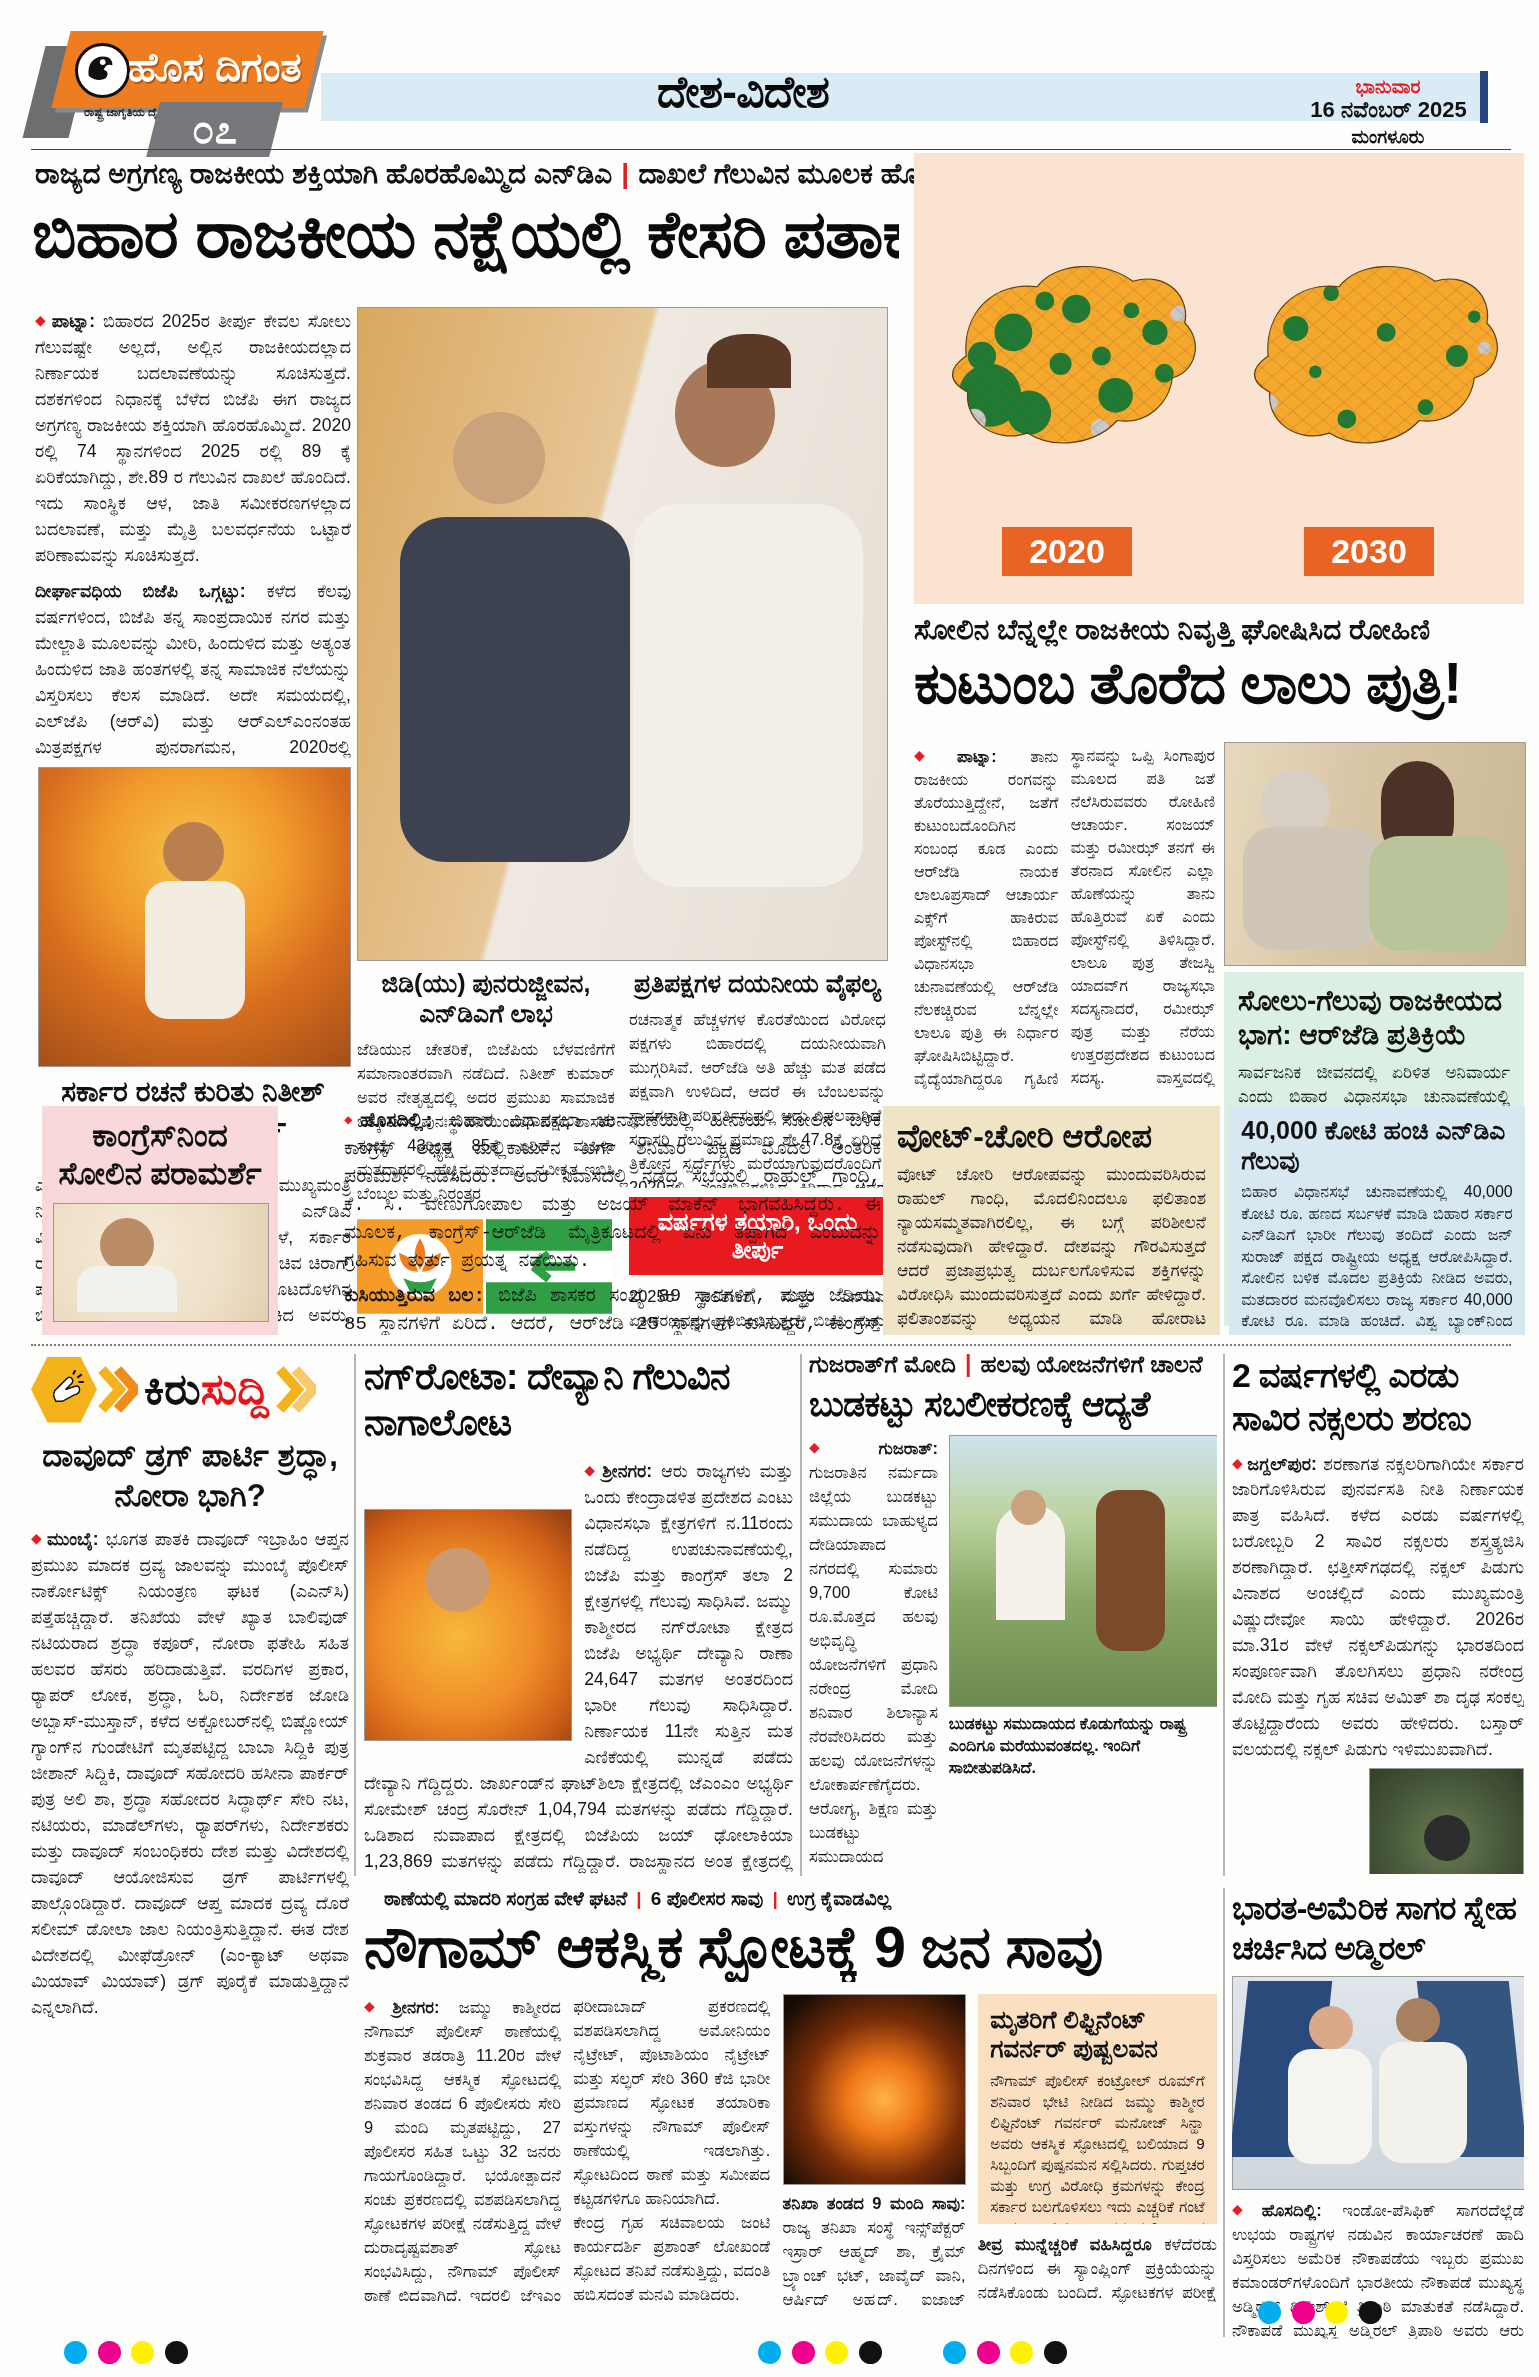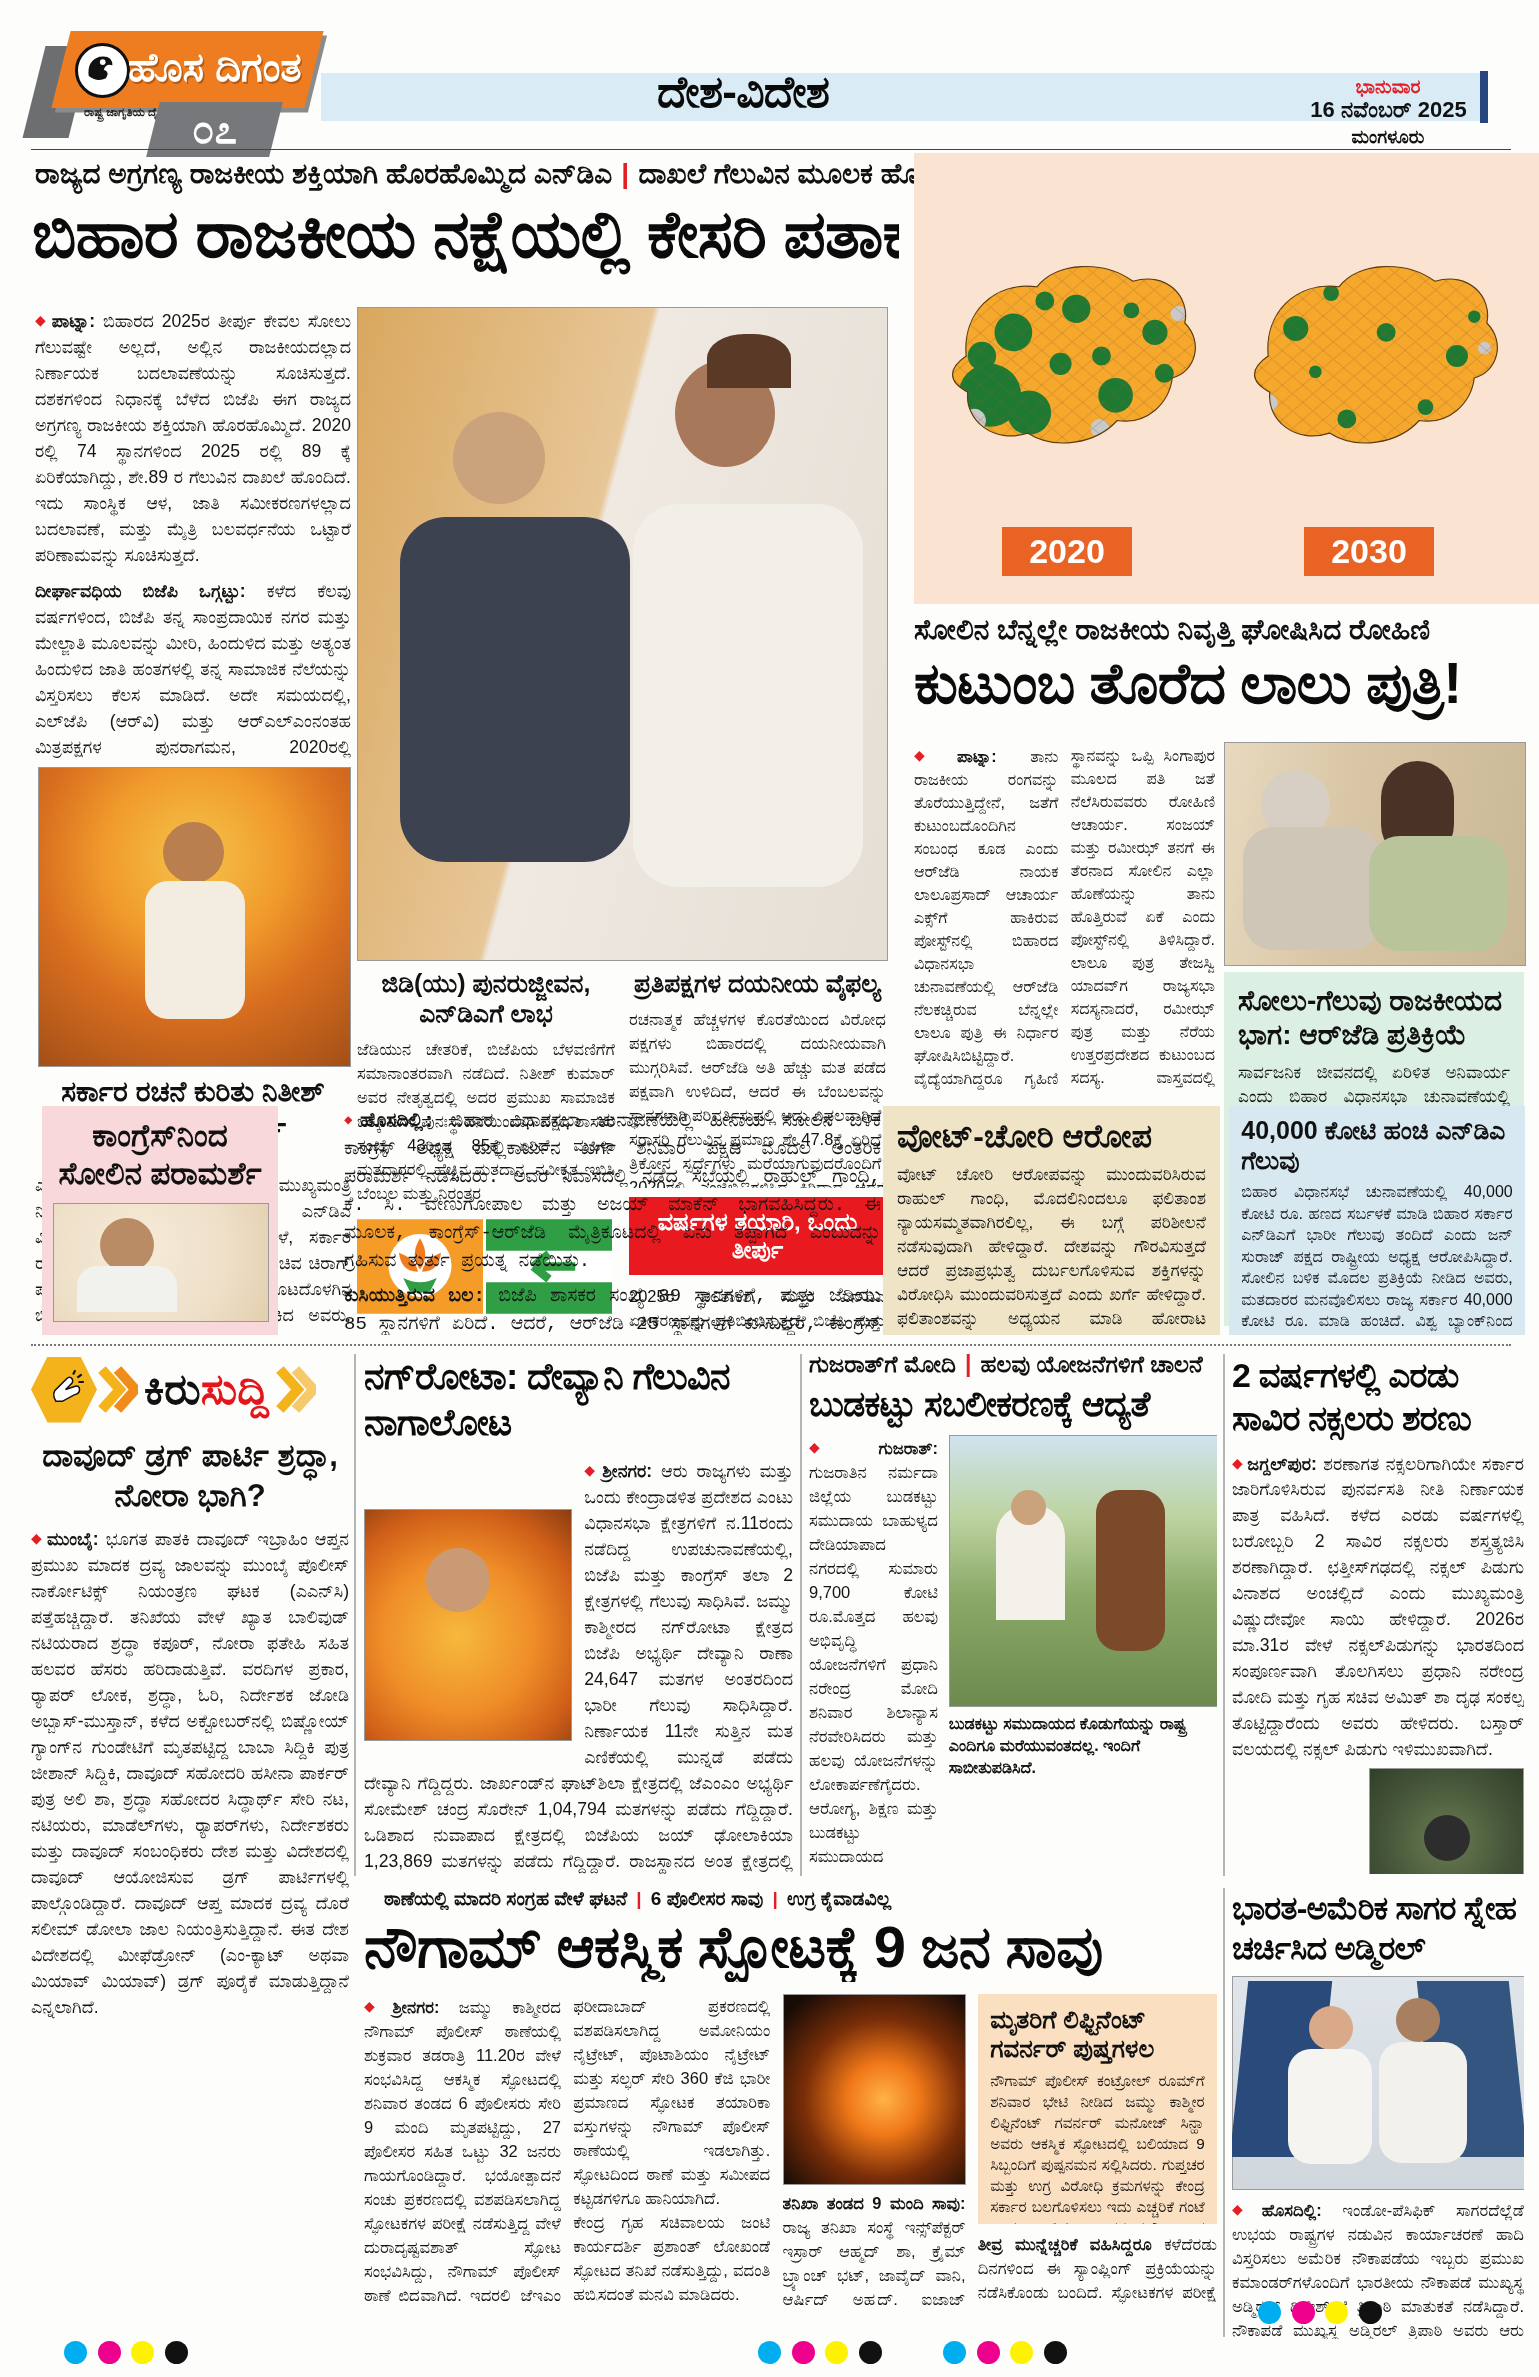--- a/index.html
+++ b/index.html
@@ -99,21 +99,21 @@
     <div class="body-sm">ಫಲಾನುಭವಿಗಳ ಒಲವು ಜೆಡಿಯುವಿನ ಗ್ರಾಮೀಣ ಬೆಂಬಲವನ್ನು ಕಾಪಾಡಿಕೊಳ್ಳಲು ಅಥವಾ ಪುನರ್ನಿರ್ಮಿಸಲು ಸಹಾಯ ಮಾಡಿದೆ. ಮುಖ್ಯವಾಗಿ, ಆರ್‌ಜೆಡಿಯೊಂದಿಗಿನ ಮುಖಾಮುಖಿ ಸ್ಪರ್ಧೆಯಲ್ಲಿ, ಜೆಡಿಯು 2020 ರ ಹಿನ್ನಡೆಯನ್ನು ಮೀರಿ, ಈ ಬಾರಿ 59 ಸ್ಥಾನಗಳಲ್ಲಿ 50 ಸ್ಥಾನಗಳನ್ನು ಗೆದ್ದುಕೊಂಡಿದೆ. ಎಲ್‌ಜೆಪಿಯ ಅನುಪಸ್ಥಿತಿ ಜೆಡಿಯು ಭದ್ರಕೋಟೆಗಳನ್ನು ರಕ್ಷಿಸಿದೆ ಮತ್ತು ಮೈತ್ರಿಕೂಟದೊಳಗೆ ತನ್ನ ಸ್ಥಾನವನ್ನು ಮರುಸ್ಥಾಪಿಸಲು ಪಕ್ಷಕ್ಕೆ ಅವಕಾಶ ಮಾಡಿಕೊಟ್ಟಿದೆ.</div>
   </div>
 
   <div class="abs ov" style="left:629px;top:968px;width:257px;height:367px;">
     <div class="ctr box-head" style="font-size:25px;margin-bottom:9.2px;">ಪ್ರತಿಪಕ್ಷಗಳ ದಯನೀಯ ವೈಫಲ್ಯ</div>
     <div class="body-sm ov" style="height:181px;">ರಚನಾತ್ಮಕ ಹೆಚ್ಚಳಗಳ ಕೊರತೆಯಿಂದ ವಿರೋಧ ಪಕ್ಷಗಳು ಬಿಹಾರದಲ್ಲಿ ದಯನೀಯವಾಗಿ ಮುಗ್ಗರಿಸಿವೆ. ಆರ್‌ಜೆಡಿ ಅತಿ ಹೆಚ್ಚು ಮತ ಪಡೆದ ಪಕ್ಷವಾಗಿ ಉಳಿದಿದೆ, ಆದರೆ ಈ ಬೆಂಬಲವನ್ನು ಸ್ಥಾನಗಳಾಗಿ ಪರಿವರ್ತಿಸುವಲ್ಲಿ ಅದು ವಿಫಲವಾಗಿದೆ. ಸರಾಸರಿ ಗೆಲುವಿನ ಪ್ರಮಾಣ ಶೇ.47.8ಕ್ಕೆ ಏರಿದೆ. ತ್ರಿಕೋನ ಸ್ಪರ್ಧೆಗಳು ಮರೆಯಾಗುವುದರೊಂದಿಗೆ, 2020ರಲ್ಲಿ ಎಂಜಿಬಿ ಗಳಿಸಿದ ಕಿರಿದಾದ ಆದರೆ ನಿರ್ಣಾಯಕ ವಿಜಯಗಳೂ ಕಳೆದುಹೋಗಿವೆ. ಕಾಂಗ್ರೆಸ್ ಆರು ಸ್ಥಾನಗಳಿಗೆ ಕುಸಿದು ಸೋಲಿನ ಸರಪಳಿ ಮುಂದುವರಿದಿದೆ. ಸಾಂಸ್ಥಿಕ ದೌರ್ಬಲ್ಯ ಮತ್ತೊಮ್ಮೆ ಬಹಿರಂಗವಾಗಿದೆ. ಪ್ರಶಾಂತ್ ಕಿಶೋರ್ ಅವರ ಜನ್ ಸುರಾಜ್ ಪಕ್ಷ ಆಕರ್ಷಣೆಯಾಗಿ ಕಂಡರೂ ಅರ್ಥಪೂರ್ಣ ಚುನಾವಣಾ ಯಶಸ್ಸಾಗಿ ಬದಲಾಗಲೇ ಇಲ್ಲ.</div>
     <div style="background:#e8191f;color:#fff;font-size:24px;font-weight:800;text-align:center;padding:10.7px 4.6px;margin:9.2px 0;">ವರ್ಷಗಳ ತಯಾರಿ, ಒಂದು ತೀರ್ಪು</div>
     <div class="body-sm">2025ರ ಫಲಿತಾಂಶ, ಸುಸ್ಥಿರ ಎನ್‌ಡಿಎ ಏಕೀಕರಣವನ್ನು ಪ್ರತಿಬಿಂಬಿಸುತ್ತದೆ. ಬಿಜೆಪಿ ಮತ್ತು ಜೆಡಿ (ಯು) ಅನ್ನು 2029ಕ್ಕೆ ಮುಂಚಿತವಾಗಿ ಬಿಹಾರದ ರಾಜಕೀಯ ಭೂದೃಶ್ಯದ ಕೇಂದ್ರಸ್ಥಾನದಲ್ಲಿ ಇರಿಸಿದೆ.</div>
   </div>
 
-  <div class="abs" style="left:914px;top:153px;width:610px;height:451px;background:#fae3d0;padding-left:15px;">
+  <div class="abs" style="left:914px;top:153px;width:610px;height:451px;background:#fae3d0;">
     <svg viewBox="0 0 370 300" width="291" height="360" style="position:absolute;left:4.6px;top:23px;">
       <defs>
         <clipPath id="m1">
             <path d="M60,150 C55,95 95,55 150,62 C175,30 235,28 272,55 C315,42 345,75 338,108 C362,132 352,170 322,178 C318,210 290,238 252,232 C225,262 172,270 138,248 C95,262 58,232 62,196 C35,182 38,165 60,150 Z"></path>
           </clipPath>
         <pattern id="d1" width="26" height="22" patternUnits="userSpaceOnUse">
             <path d="M0 11 L13 0 L26 11 L13 22 Z" fill="none" stroke="#8a5a20" stroke-width="0.8" opacity="0.55"></path>
           </pattern>
       </defs>
       <g clip-path="url(#m1)">
@@ -276,21 +276,21 @@
     <div class="hl ov" style="font-size:58px;white-space:nowrap;margin:3.1px 0 12.3px;">ನೌಗಾಮ್ ಆಕಸ್ಮಿಕ ಸ್ಫೋಟಕ್ಕೆ 9 ಜನ ಸಾವು</div>
     <div style="display:flex;gap:12.3px;">
       <div class="body-sm ov" style="width:201px;height:307px;"><span class="dm">◆</span><span class="dl">ಶ್ರೀನಗರ:</span> <span>ಜಮ್ಮು ಕಾಶ್ಮೀರದ ನೌಗಾಮ್ ಪೊಲೀಸ್ ಠಾಣೆಯಲ್ಲಿ ಶುಕ್ರವಾರ ತಡರಾತ್ರಿ 11.20ರ ವೇಳೆ ಸಂಭವಿಸಿದ್ದ ಆಕಸ್ಮಿಕ ಸ್ಫೋಟದಲ್ಲಿ ಶನಿವಾರ ತಂಡದ 6 ಪೊಲೀಸರು ಸೇರಿ 9 ಮಂದಿ ಮೃತಪಟ್ಟಿದ್ದು, 27 ಪೊಲೀಸರ ಸಹಿತ ಒಟ್ಟು 32 ಜನರು ಗಾಯಗೊಂಡಿದ್ದಾರೆ. ಭಯೋತ್ಪಾದನೆ ಸಂಚು ಪ್ರಕರಣದಲ್ಲಿ ವಶಪಡಿಸಲಾಗಿದ್ದ ಸ್ಫೋಟಕಗಳ ಪರೀಕ್ಷೆ ನಡೆಸುತ್ತಿದ್ದ ವೇಳೆ ದುರಾದೃಷ್ಟವಶಾತ್ ಸ್ಫೋಟ ಸಂಭವಿಸಿದ್ದು, ನೌಗಾಮ್ ಪೊಲೀಸ್ ಠಾಣೆ ಛಿದ್ರವಾಗಿದೆ. ಇದರಲ್ಲಿ ಜೆಇಎಂ ಅಥವಾ ಇನ್ಯಾವುದೇ ಉಗ್ರ ಸಂಘಟನೆಗಳ ಕೈವಾಡವಿಲ್ಲ, ಆಕಸ್ಮಿಕವಾಗಿ ಸ್ಫೋಟ ಸಂಭವಿಸಿದೆ ಎಂದು ಜಮ್ಮು ಕಾಶ್ಮೀರ ಪೊಲೀಸ್ ಮಹಾ ನಿರ್ದೇಶಕ ನಲೀನ್ ಪ್ರಭಾತ್ ಶನಿವಾರ ಸ್ಪಷ್ಟಪಡಿಸಿದ್ದಾರೆ.</span></div>
       <div class="body-sm ov" style="width:201px;height:307px;"><span>ಫರೀದಾಬಾದ್ ಪ್ರಕರಣದಲ್ಲಿ ವಶಪಡಿಸಲಾಗಿದ್ದ ಅಮೋನಿಯಂ ನೈಟ್ರೇಟ್, ಪೊಟಾಶಿಯಂ ನೈಟ್ರೇಟ್ ಮತ್ತು ಸಲ್ಫರ್ ಸೇರಿ 360 ಕೆಜಿ ಭಾರೀ ಪ್ರಮಾಣದ ಸ್ಫೋಟಕ ತಯಾರಿಕಾ ವಸ್ತುಗಳನ್ನು ನೌಗಾಮ್ ಪೊಲೀಸ್ ಠಾಣೆಯಲ್ಲಿ ಇಡಲಾಗಿತ್ತು. ಸ್ಫೋಟದಿಂದ ಠಾಣೆ ಮತ್ತು ಸಮೀಪದ ಕಟ್ಟಡಗಳಿಗೂ ಹಾನಿಯಾಗಿದೆ.</span><br><span>ಕೇಂದ್ರ ಗೃಹ ಸಚಿವಾಲಯ ಜಂಟಿ ಕಾರ್ಯದರ್ಶಿ ಪ್ರಶಾಂತ್ ಲೋಖಂಡೆ ಸ್ಫೋಟದ ತನಿಖೆ ನಡೆಸುತ್ತಿದ್ದು, ವದಂತಿ ಹಬ್ಬಿಸದಂತೆ ಮನವಿ ಮಾಡಿದರು.</span></div>
       <div style="width:183px;">
         <div class="ph" style="width:181px;height:189px;background:radial-gradient(circle at 55% 55%,#ffb347 0%,#f07818 25%,#7a2e08 55%,#170b06 90%);"></div>
         <div class="body-sm ov" style="height:114px;margin-top:6.1px;"><span class="runin">ತನಿಖಾ ತಂಡದ 9 ಮಂದಿ ಸಾವು:</span> <span>ರಾಜ್ಯ ತನಿಖಾ ಸಂಸ್ಥೆ ಇನ್ಸ್‌ಪೆಕ್ಟರ್ ಇಸ್ರಾರ್ ಆಹ್ಮದ್ ಶಾ, ಕ್ರೈಮ್ ಬ್ರ್ಯಾಂಚ್ ಭಟ್, ಜಾವೈದ್ ವಾನಿ, ಆರ್ಷಿದ್ ಅಹ್ಮದ್, ಐಜಾಜ್ ಆಹ್ಮದ್, ಆಮಿನ್ ಮಿರ್, ಭಟ್ (ವಿಧಿ ವಿಜ್ಞಾನ), ಮೂವರು ಸಿಬ್ಬಂದಿ, ಸಹಾಯಕ ಸಿಬ್ಬಂದಿ ಖಾನ್, ಕಾವಲುಗಾರ ರಾಥರ್ ಮತ್ತು ಟೈಲರ್ ಮೋಹಮ್ಮದ್ ಶಫಿ ಬಲಿಯಾಗಿದ್ದಾರೆ. 27 ಪೊಲೀಸ್ ಅಧಿಕಾರಿಗಳು, ಮೂವರು ಸ್ಥಳೀಯರು ಸೇರಿ 32 ಮಂದಿ ಗಾಯಗೊಂಡಿದ್ದಾರೆ ಎಂದು</span></div>
       </div>
       <div style="width:244px;">
         <div class="ov" style="background:#fbdfc1;padding:10.7px 12.3px;height:230px;box-sizing:border-box;">
-          <div class="box-head" style="font-size:24.5px;margin-bottom:6.1px;">ಮೃತರಿಗೆ ಲಿಫ್ಟಿನೆಂಟ್ ಗವರ್ನರ್ ಪುಷ್ತಗಳಲ</div>
+          <div class="box-head" style="font-size:24.5px;margin-bottom:6.1px;">ಮೃತರಿಗೆ ಲಿಫ್ಟಿನೆಂಟ್ ಗವರ್ನರ್ ಪುಷ್ಬಲವನ</div>
           <div style="font-size:15.3px;line-height:21px;text-align:justify;">ನೌಗಾಮ್ ಪೊಲೀಸ್ ಕಂಟ್ರೋಲ್ ರೂಮ್‌ಗೆ ಶನಿವಾರ ಭೇಟಿ ನೀಡಿದ ಜಮ್ಮು ಕಾಶ್ಮೀರ ಲಿಫ್ಟಿನೆಂಟ್ ಗವರ್ನರ್ ಮನೋಜ್ ಸಿನ್ಹಾ ಅವರು ಆಕಸ್ಮಿಕ ಸ್ಫೋಟದಲ್ಲಿ ಬಲಿಯಾದ 9 ಸಿಬ್ಬಂದಿಗೆ ಪುಷ್ಪನಮನ ಸಲ್ಲಿಸಿದರು. ಗುಪ್ತಚರ ಮತ್ತು ಉಗ್ರ ವಿರೋಧಿ ಕ್ರಮಗಳನ್ನು ಕೇಂದ್ರ ಸರ್ಕಾರ ಬಲಗೊಳಿಸಲು ಇದು ಎಚ್ಚರಿಕೆ ಗಂಟೆ ಎಂದು ಕಾಂಗ್ರೆಸ್ ರಾಷ್ಟ್ರಾಧ್ಯಕ್ಷ ಮಲ್ಲಿಕಾರ್ಜುನ ಖರ್ಗೆ ಟೀಕಿಸಿದ್ದಾರೆ. ದುರ್ಘಟನೆ ಬಗ್ಗೆ ಜಮ್ಮು ಕಾಶ್ಮೀರ ಮುಖ್ಯಮಂತ್ರಿ ಒಮರ್ ಆಬ್ದುಲ್ಲಾ ಸೇರಿ ಹಲವು ರಾಜಕೀಯ ನೇತಾರರು ಪ್ರತಿಕ್ರಿಯೆ ನೀಡಿದ್ದಾರೆ.</div>
         </div>
         <div class="body-sm ov" style="height:74px;margin-top:7.7px;"><span class="runin">ತೀವ್ರ ಮುನ್ನೆಚ್ಚರಿಕೆ ವಹಿಸಿದ್ದರೂ</span> <span>ಕಳೆದೆರಡು ದಿನಗಳಿಂದ ಈ ಸ್ಯಾಂಪ್ಲಿಂಗ್ ಪ್ರಕ್ರಿಯೆಯನ್ನು ನಡೆಸಿಕೊಂಡು ಬಂದಿದೆ. ಸ್ಫೋಟಕಗಳ ಪರೀಕ್ಷೆ ಅಸ್ಥಿರ, ಅಪಾಯಕಾರಿ ಮತ್ತು ಸೂಕ್ಷ್ಮತೆ ವಿಚಾರವಾಗಿದ್ದು, ತೀವ್ರ ಎಚ್ಚರಿಕೆ ವಹಿಸಲಾಗುತ್ತದೆ. ಆದರೂ ಶುಕ್ರವಾರ ರಾತ್ರಿ 11.20ರ ವೇಳೆ ದುರಾದೃಷ್ಟವಶಾತ್ ಸ್ಫೋಟ ಸಂಭವಿಸಿದೆ ಎಂದು ಡಿಜಿಪಿ ವಿವರಿಸಿದ್ದಾರೆ.</span></div>
       </div>
     </div>
   </div>
 
   <div class="abs vsep" style="left:1223px;top:1888px;height:449px;"></div>
 
   <div class="abs ov" style="left:1232px;top:1888px;width:292px;height:451px;">

